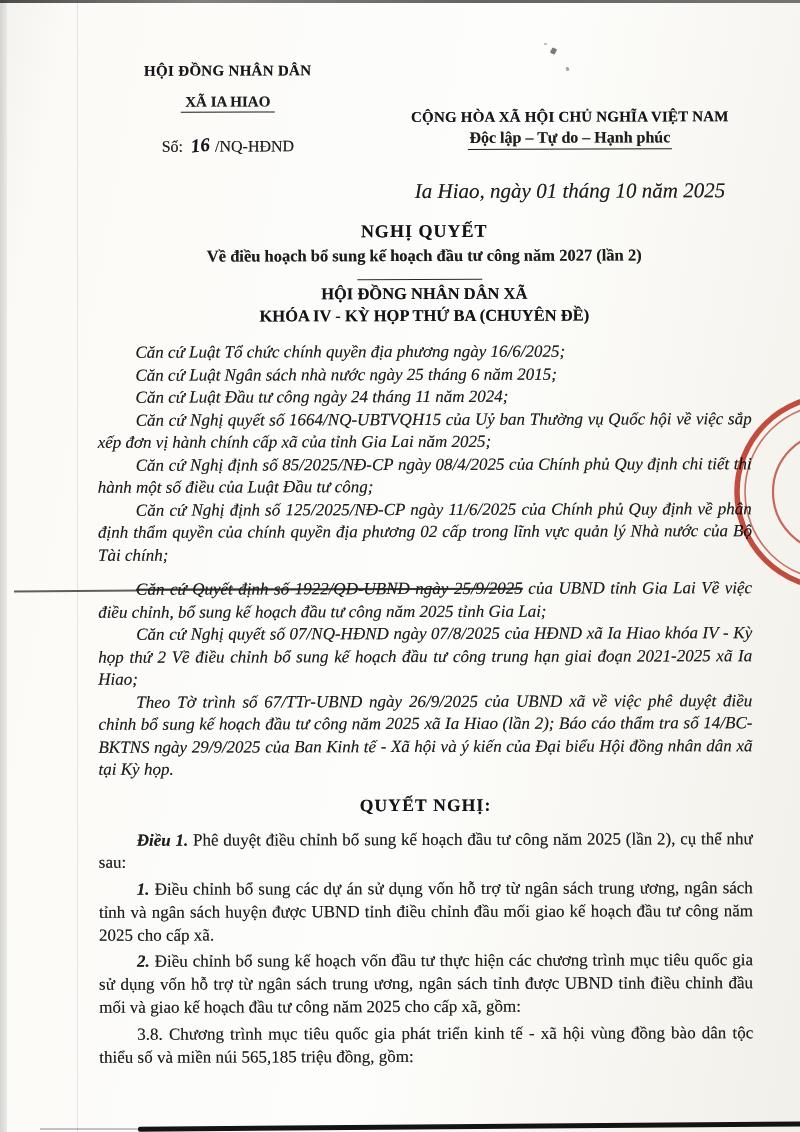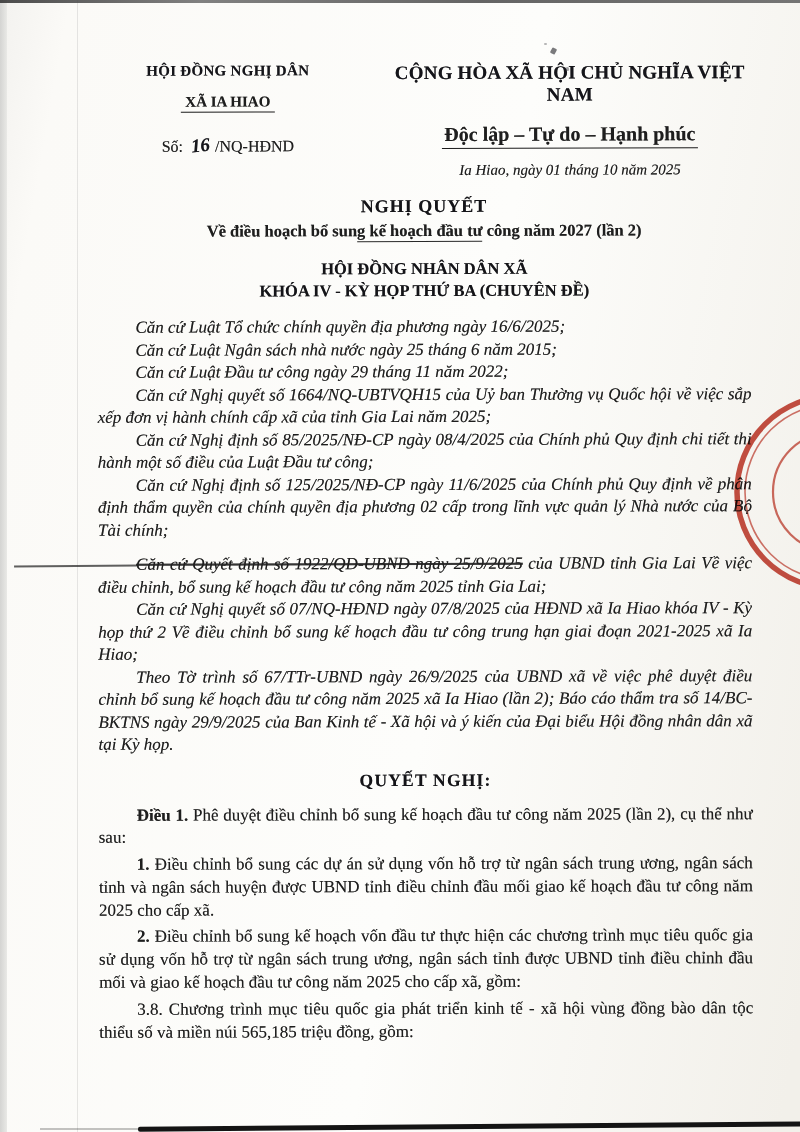--- a/index.html
+++ b/index.html
@@ -40,59 +40,59 @@
 
   .hdr{display:flex;justify-content:space-between;align-items:flex-start;}
   .hdr-left{width:262px;}
   .hdr-right{width:362px;}
   .org1{font-size:15px;letter-spacing:.3px;color:#15151a;}
   .org2{margin-top:14px;font-size:15px;}
   .org2 span{display:inline-block;border-bottom:1.4px solid #1a1a1a;padding:0 4px 1px;}
   .num-row{margin-top:22px;font-size:16px;text-align:center;}
   .hand{display:inline-block;font-style:italic;font-weight:bold;font-size:19px;
     transform:rotate(-6deg);margin:0 5px 0 8px;color:#17171c;}
-  .nat1{font-size:19px;letter-spacing:.2px;color:#15151a;}
-  .motto{margin-top:17px;font-size:20px;}
+  .nat1{font-size:15px;letter-spacing:.2px;color:#15151a;margin-top:47px;}
+  .motto{margin-top:3px;font-size:16px;}
   .motto span{display:inline-block;border-bottom:1.5px solid #1a1a1a;padding:0 2px 2px;}
-  .dateline{margin-top:13px;font-size:15px;}
+  .dateline{margin-top:29px;font-size:21px;}
 
   .doc-type{margin-top:17px;font-size:18px;letter-spacing:1px;color:#141418;}
   .subtitle{margin-top:2px;font-size:16.5px;line-height:23px;}
-  .u-part{border-bottom:1.6px solid #2a2a2a;padding-bottom:1px;margin-top:32px;}
+  .u-part{border-bottom:1.6px solid #2a2a2a;padding-bottom:14px;margin-top:32px;}
   .subheading{margin-top:16px;font-size:16.5px;line-height:22px;color:#141418;}
 
   .preamble{margin-top:14px;font-size:17px;line-height:22.5px;text-align:justify;}
   .pre-par{margin:0;text-indent:38px;font-style:italic;}
   .pre-par.gap-top{margin-top:12px;position:relative;}
   .pre-par.gap-top::before{content:"";position:absolute;left:-84px;top:11px;width:124px;
     height:1.6px;background:rgba(35,35,35,.72);transform:rotate(-0.3deg);}
   .struck{text-decoration:line-through;text-decoration-thickness:1.6px;
     text-decoration-color:rgba(35,35,35,.8);}
 
   .resolution-heading{margin-top:14px;font-size:17.5px;letter-spacing:1.2px;color:#141418;}
 
   .articles{margin-top:13px;font-size:17px;line-height:22.8px;text-align:justify;}
   .art-par{margin:4px 0 0;text-indent:38px;}
-  .lead-b{font-weight:bold;}
+  .lead-b{font-weight:bold;font-style:italic;}
 
   .stamp{position:absolute;left:703px;top:383px;mix-blend-mode:multiply;}
 </style>
 </head>
 <body>
 
 <div class="page">
   <div class="edge-left"></div>
   <div class="fold-line"></div>
   <div class="top-scan-line"></div>
 
   <div class="doc">
 
     <div class="hdr">
       <div class="hdr-left">
-        <div class="b c org1">HỘI ĐỒNG NGHỊ DÂN</div>
+        <div class="b c org1">HỘI ĐỒNG NHÂN DÂN</div>
         <div class="b c org2"><span>XÃ IA HIAO</span></div>
         <div class="num-row">
           <span>Số:</span><span class="hand">16</span><span>/NQ-HĐND</span>
         </div>
       </div>
       <div class="hdr-right">
         <div class="b c nat1">CỘNG HÒA XÃ HỘI CHỦ NGHĨA VIỆT NAM</div>
         <div class="b c motto"><span>Độc lập – Tự do – Hạnh phúc</span></div>
         <div class="c i dateline">Ia Hiao, ngày 01 tháng 10 năm 2025</div>
       </div>
@@ -104,21 +104,21 @@
     </div>
 
     <div class="b c subheading">
       <div>HỘI ĐỒNG NHÂN DÂN XÃ</div>
       <div>KHÓA IV - KỲ HỌP THỨ BA (CHUYÊN ĐỀ)</div>
     </div>
 
     <div class="preamble">
         <p class="pre-par"><span>Căn cứ Luật Tổ chức chính quyền địa phương ngày 16/6/2025;</span></p>
         <p class="pre-par"><span>Căn cứ Luật Ngân sách nhà nước ngày 25 tháng 6 năm 2015;</span></p>
-        <p class="pre-par"><span>Căn cứ Luật Đầu tư công ngày 29 tháng 11 năm 2022;</span></p>
+        <p class="pre-par"><span>Căn cứ Luật Đầu tư công ngày 24 tháng 11 năm 2024;</span></p>
         <p class="pre-par"><span>Căn cứ Nghị quyết số 1664/NQ-UBTVQH15 của Uỷ ban Thường vụ Quốc hội về việc sắp xếp đơn vị hành chính cấp xã của tỉnh Gia Lai năm 2025;</span></p>
         <p class="pre-par"><span>Căn cứ Nghị định số 85/2025/NĐ-CP ngày 08/4/2025 của Chính phủ Quy định chi tiết thi hành một số điều của Luật Đầu tư công;</span></p>
         <p class="pre-par"><span>Căn cứ Nghị định số 125/2025/NĐ-CP ngày 11/6/2025 của Chính phủ Quy định về phân định thẩm quyền của chính quyền địa phương 02 cấp trong lĩnh vực quản lý Nhà nước của Bộ Tài chính;</span></p>
         <p class="pre-par gap-top"><span class="struck">Căn cứ Quyết định số 1922/QD-UBND ngày 25/9/2025</span><span> của UBND tỉnh Gia Lai Về việc điều chỉnh, bổ sung kế hoạch đầu tư công năm 2025 tỉnh Gia Lai;</span></p>
         <p class="pre-par"><span>Căn cứ Nghị quyết số 07/NQ-HĐND ngày 07/8/2025 của HĐND xã Ia Hiao khóa IV - Kỳ họp thứ 2 Về điều chỉnh bổ sung kế hoạch đầu tư công trung hạn giai đoạn 2021-2025 xã Ia Hiao;</span></p>
         <p class="pre-par"><span>Theo Tờ trình số 67/TTr-UBND ngày 26/9/2025 của UBND xã về việc phê duyệt điều chỉnh bổ sung kế hoạch đầu tư công năm 2025 xã Ia Hiao (lần 2); Báo cáo thẩm tra số 14/BC-BKTNS ngày 29/9/2025 của Ban Kinh tế - Xã hội và ý kiến của Đại biểu Hội đồng nhân dân xã tại Kỳ họp.</span></p>
       </div>
 
     <div class="b c resolution-heading">QUYẾT NGHỊ:</div>
 

